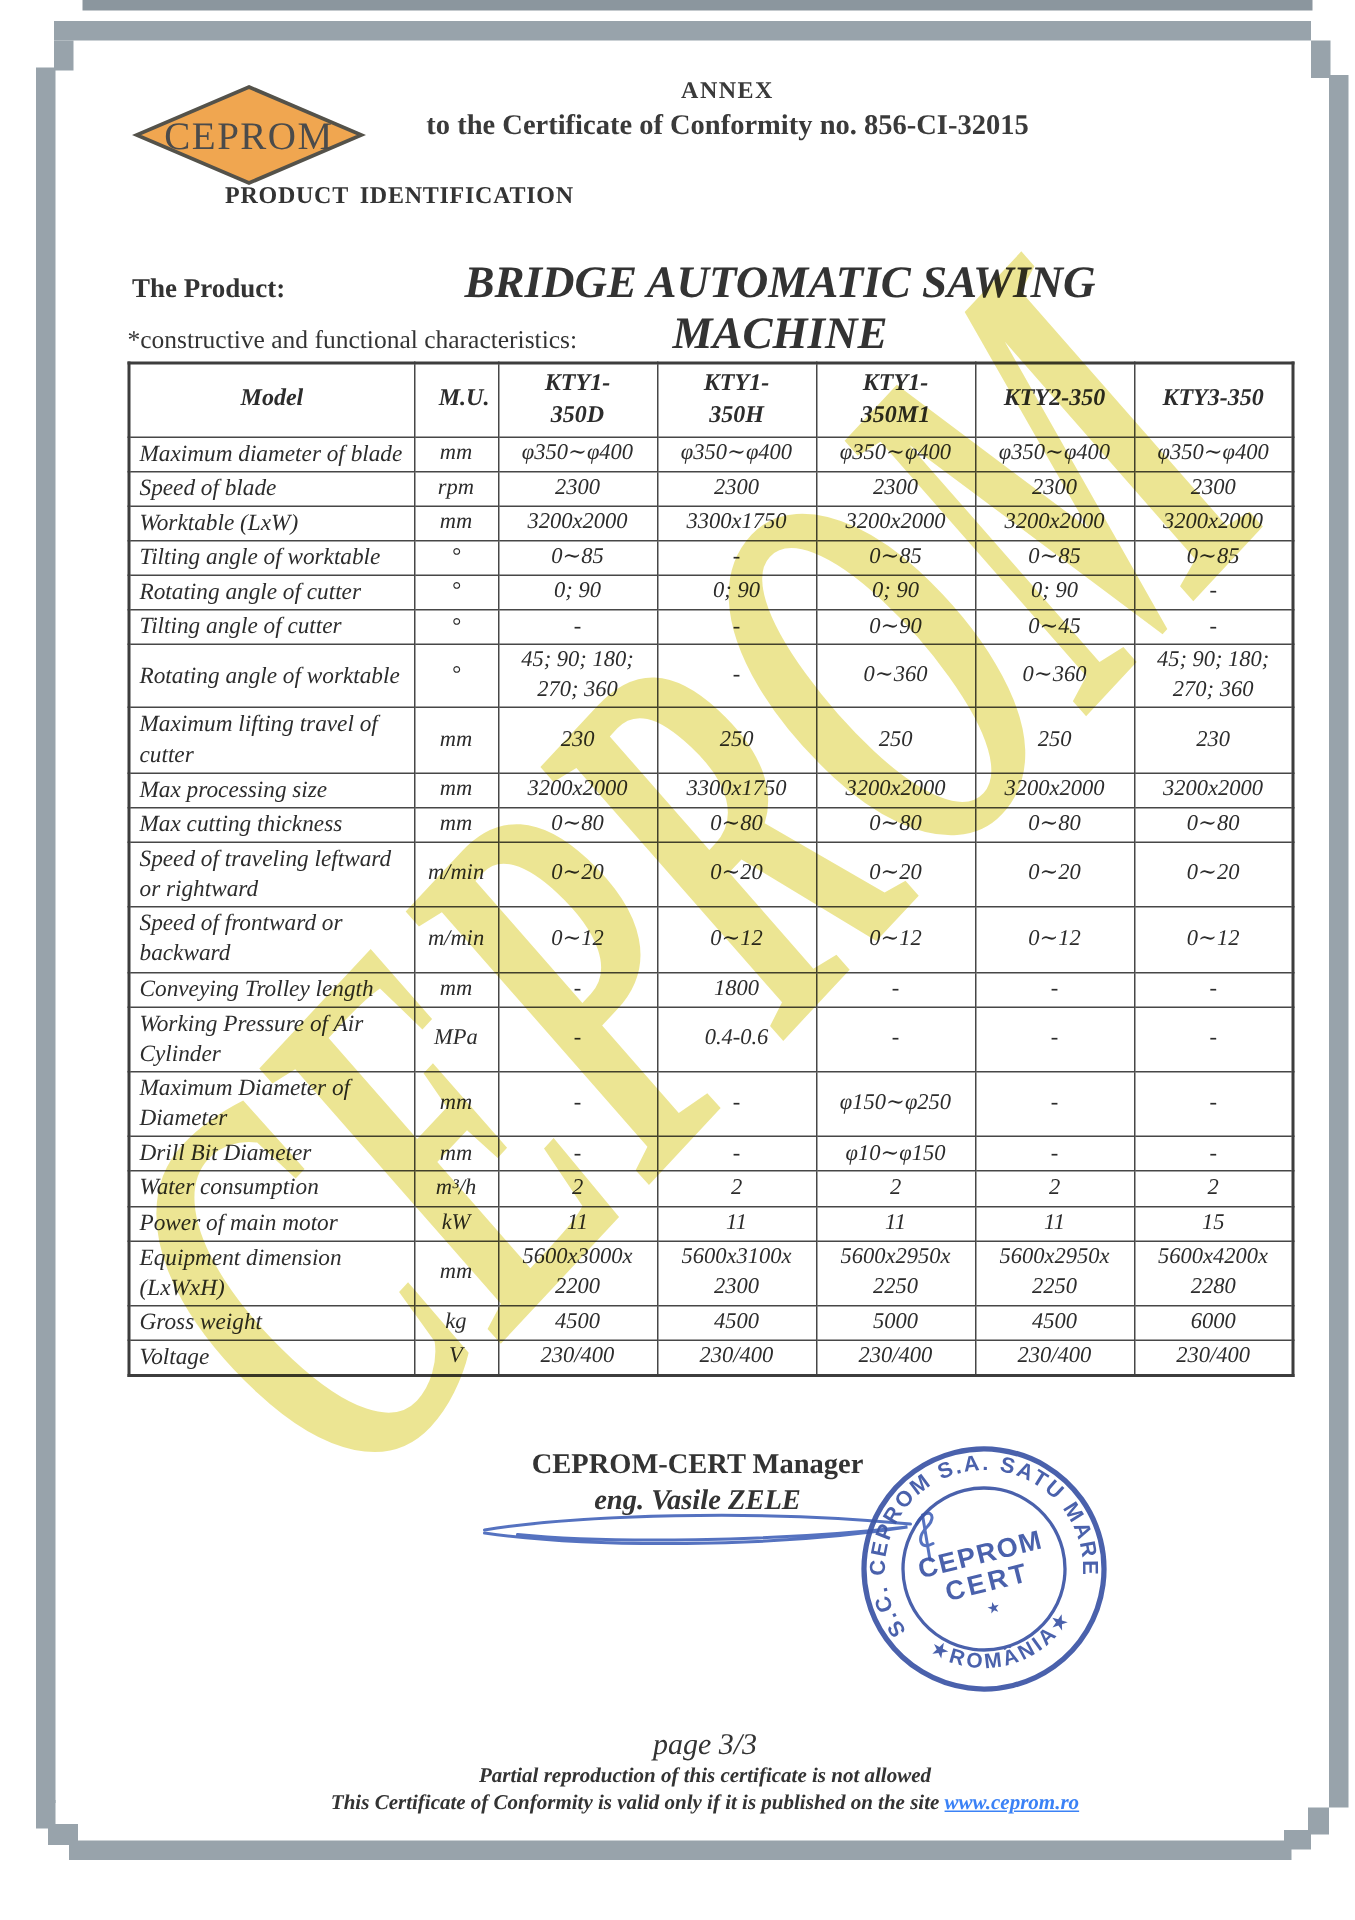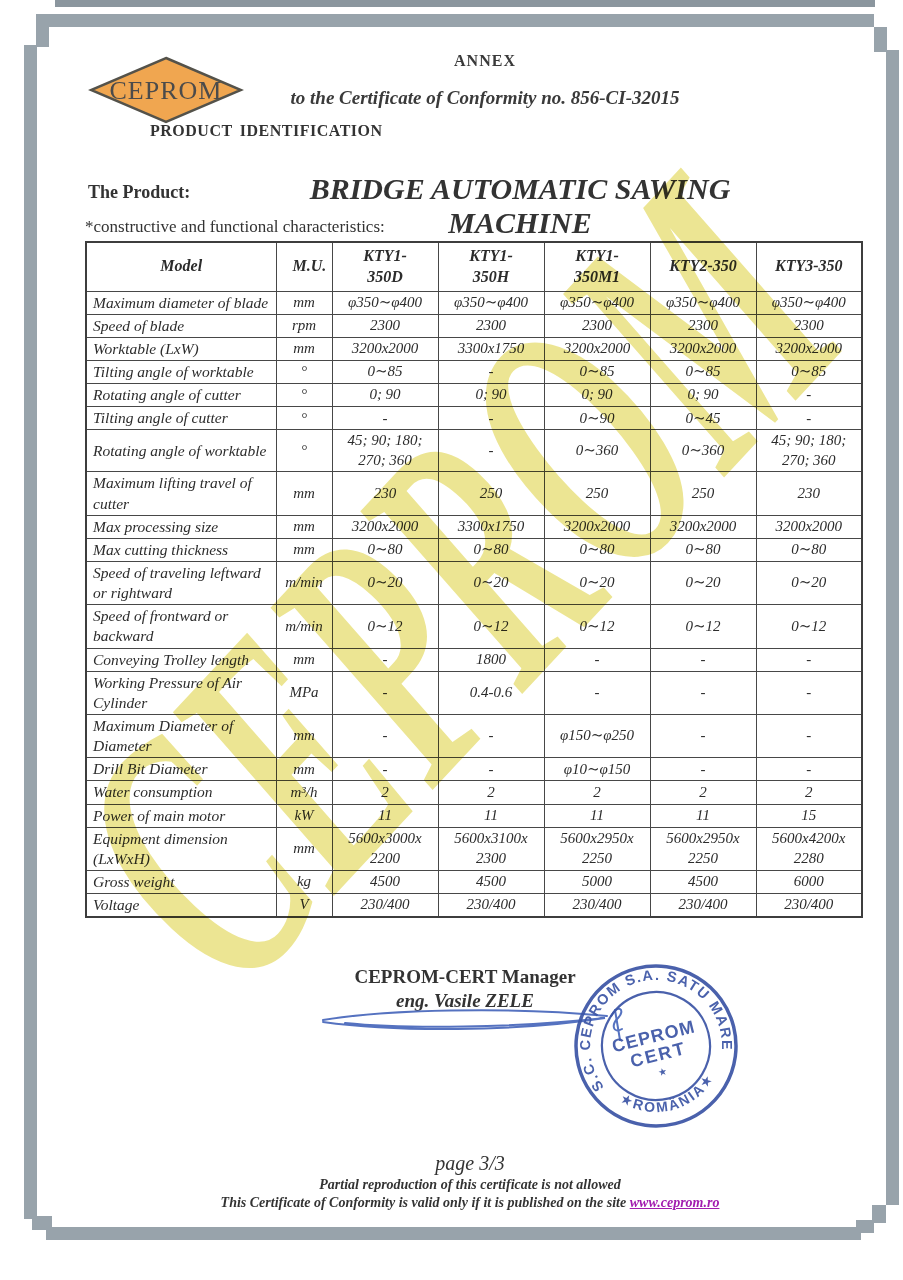--- a/index.html
+++ b/index.html
@@ -9,21 +9,21 @@
     font-family: "Liberation Serif", "DejaVu Serif", serif;
     color: #2e2e2e;
   }
   
   .frame { position: absolute; background: #98a3ab; z-index: 0; }
   .frame.dark { background: #8b969e; }
   
   .logo-wrap { position: absolute; left: 88px; top: 56px; width: 156px; height: 68px; z-index: 2; }
   .annex-block { position: absolute; left: 250px; top: 52px; width: 470px; text-align: center; z-index: 2; }
   .annex-title { font-size: 16px; font-weight: bold; letter-spacing: 1px; color: #3a3a3a; }
-  .annex-subtitle { font-size: 19px; font-weight: bold; font-style: italic; margin-top: 17px; color: #3a3a3a; }
+  .annex-subtitle { font-size: 19px; font-weight: bold; margin-top: 3px; color: #3a3a3a; }
   .section-title { position: absolute; left: 150px; top: 122px; width: 660px; text-align: left;
     font-size: 16px; font-weight: bold; letter-spacing: 0.5px; word-spacing: 3px; color: #333; z-index: 2; }
   .product-label { position: absolute; left: 88px; top: 182px; font-size: 18px; font-weight: bold; color: #333; z-index: 2; }
   .product-name { position: absolute; left: 240px; top: 172px; width: 560px; text-align: center;
     font-size: 30px; font-weight: bold; font-style: italic; color: #333; z-index: 2; }
   .char-note { position: absolute; left: 85px; top: 217px; font-size: 17px; color: #333; z-index: 2; }
   
   table.spec {
     position: absolute; left: 85px; top: 241px; width: 778px;
     border-collapse: collapse; table-layout: fixed; z-index: 1;
@@ -52,21 +52,21 @@
   .sig-swoosh { position: absolute; left: 315px; top: 998px; z-index: 2; }
   .stamp-wrap { position: absolute; left: 570px; top: 960px; width: 172px; height: 172px;
     transform: rotate(-14deg); opacity: 0.93; z-index: 2; }
   .stamp-wrap text, .stamp-wrap textPath {
     font-family: "Liberation Sans", "DejaVu Sans", sans-serif; fill: #3d56a6; font-weight: bold;
   }
   
   .footer { position: absolute; left: 120px; top: 1152px; width: 700px; text-align: center; z-index: 2; }
   .page-num { font-size: 20px; font-style: italic; color: #333; }
   .notice { font-size: 14px; font-weight: bold; font-style: italic; margin-top: 2px; color: #333; }
-  .notice a { color: #a21caf; text-decoration: underline; cursor: pointer; }
+  .notice a { color: #3b82f6; text-decoration: underline; cursor: pointer; }
 </style>
 </head>
 <body>
 
 <div class="frame dark" style="left:55px; top:0; width:820px; height:7px;"></div>
 <div class="frame" style="left:36px; top:14px; width:838px; height:13px;"></div>
 <div class="frame" style="left:36px; top:27px; width:13px; height:20px;"></div>
 <div class="frame" style="left:24px; top:45px; width:13px; height:1157px;"></div>
 <div class="frame" style="left:874px; top:27px; width:13px; height:25px;"></div>
 <div class="frame" style="left:886px; top:50px; width:13px; height:1155px;"></div>

